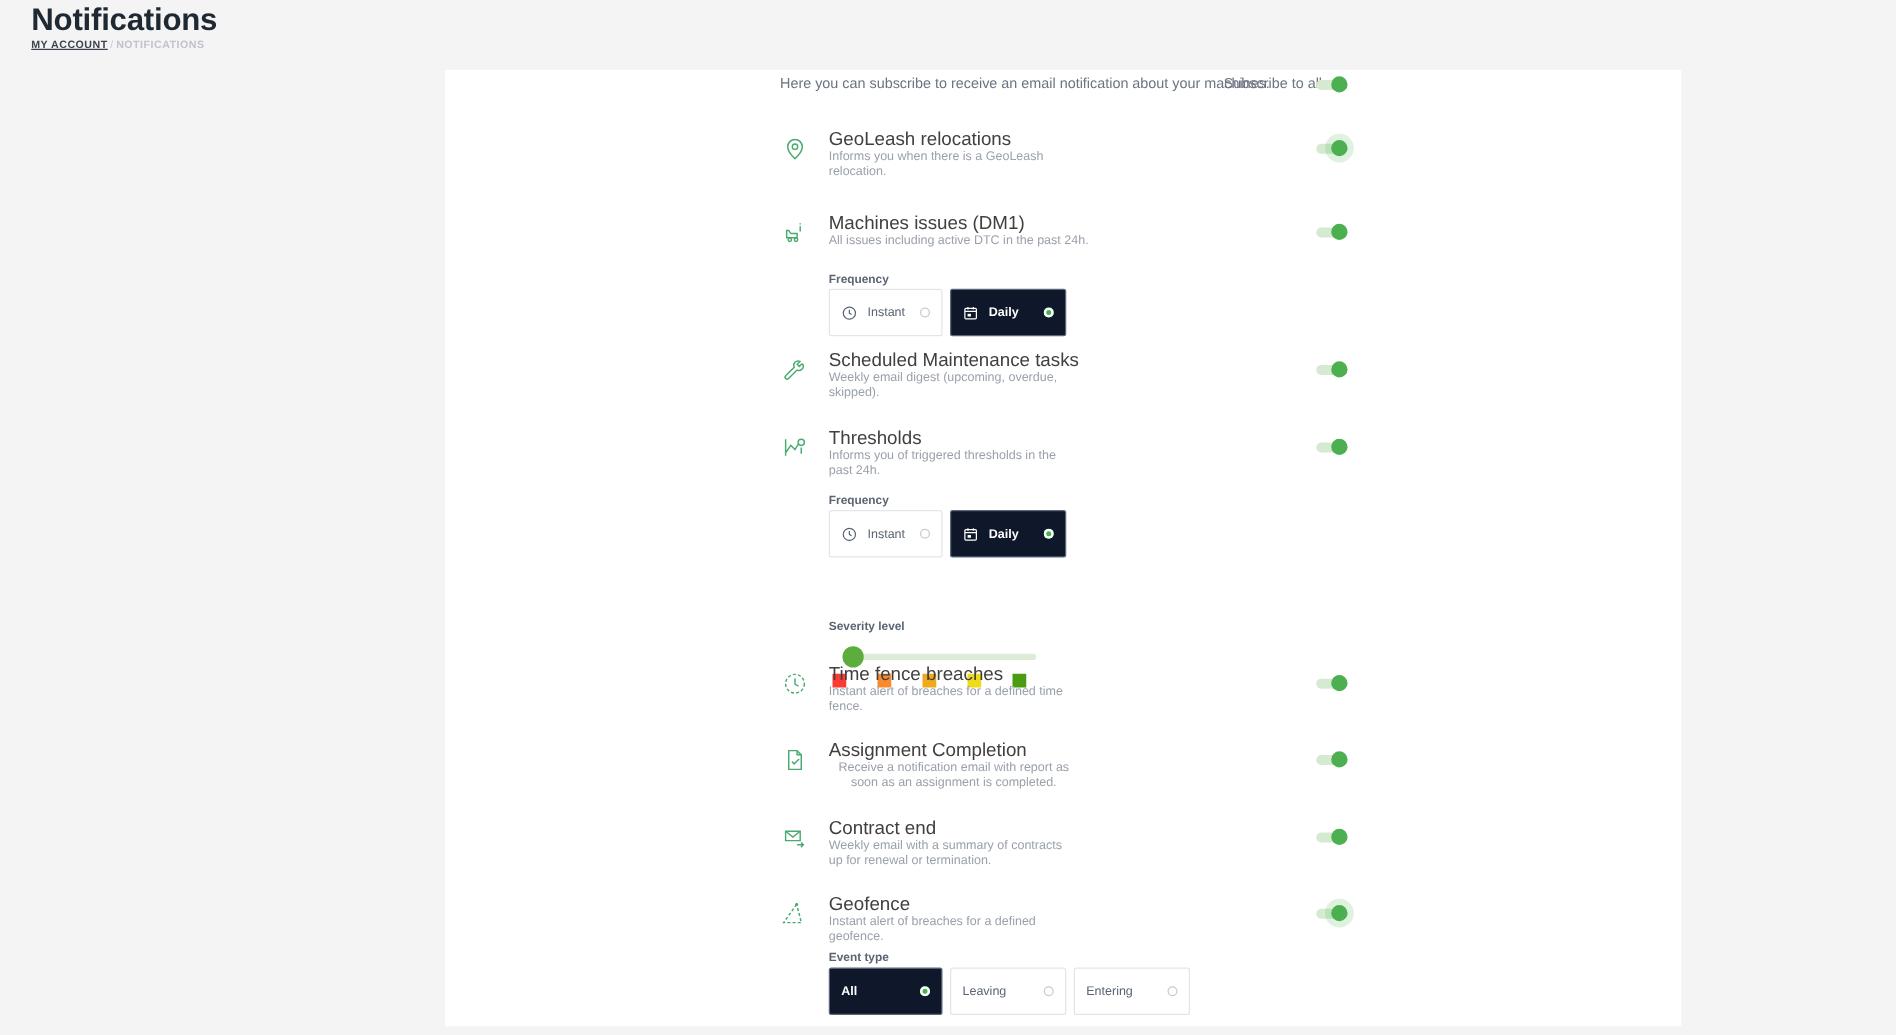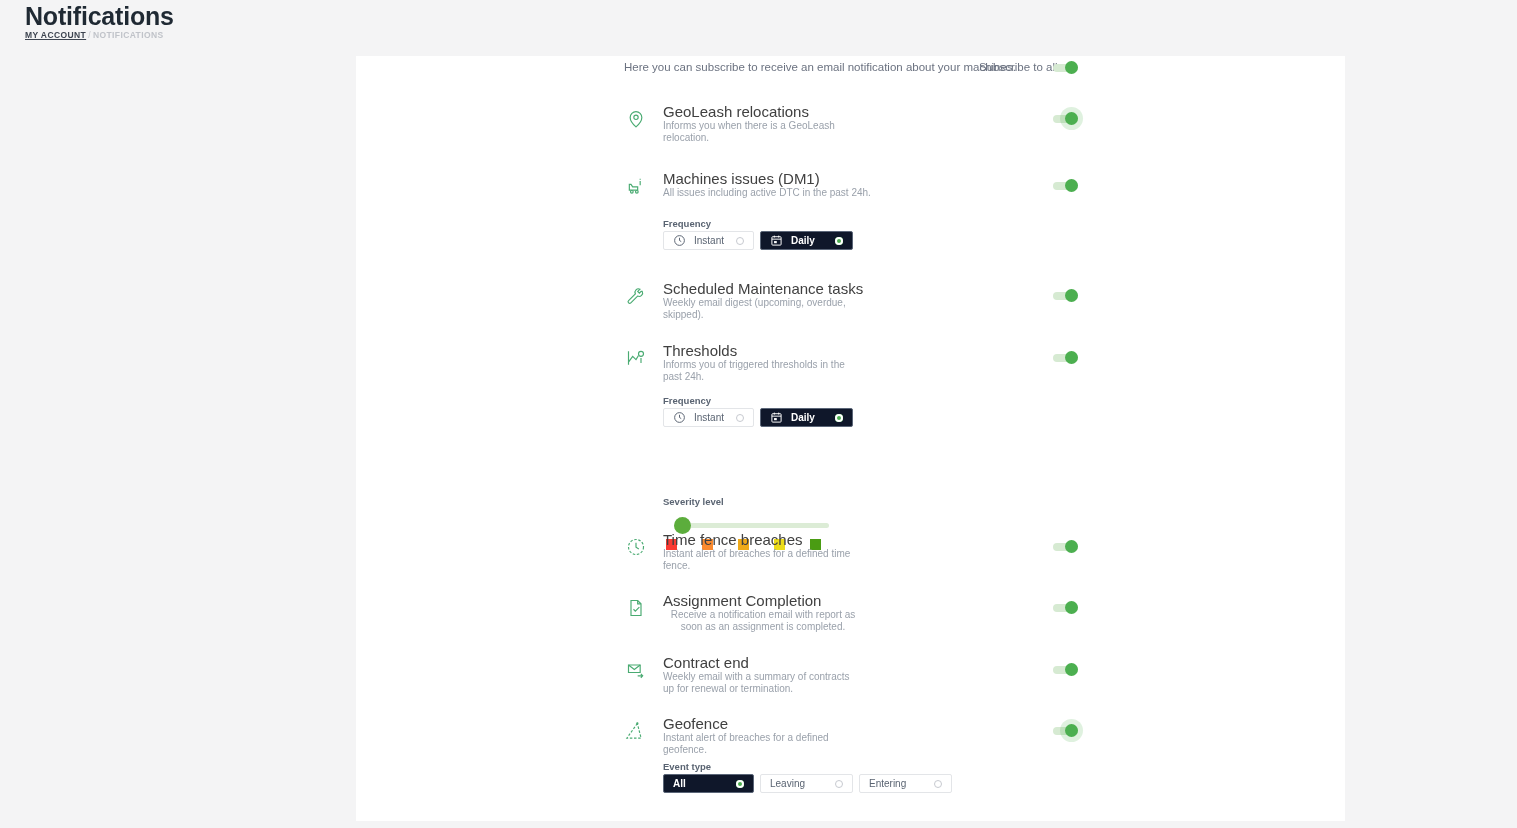--- a/index.html
+++ b/index.html
@@ -147,21 +147,21 @@
     color: #5a6472;
   }
   .option-buttons {
     position: absolute;
     left: 307px; top: 13px;
     display: flex;
     gap: 6px;
   }
   .opt-btn {
     position: relative;
-    height: 19px;
+    height: 38px;
     border: 1px solid #e3e5e8;
     border-radius: 2px;
     background: #ffffff;
     display: flex;
     align-items: center;
     cursor: pointer;
     padding: 0 9px;
   }
   .opt-btn .opt-icon {
     width: 13px; height: 13px;

